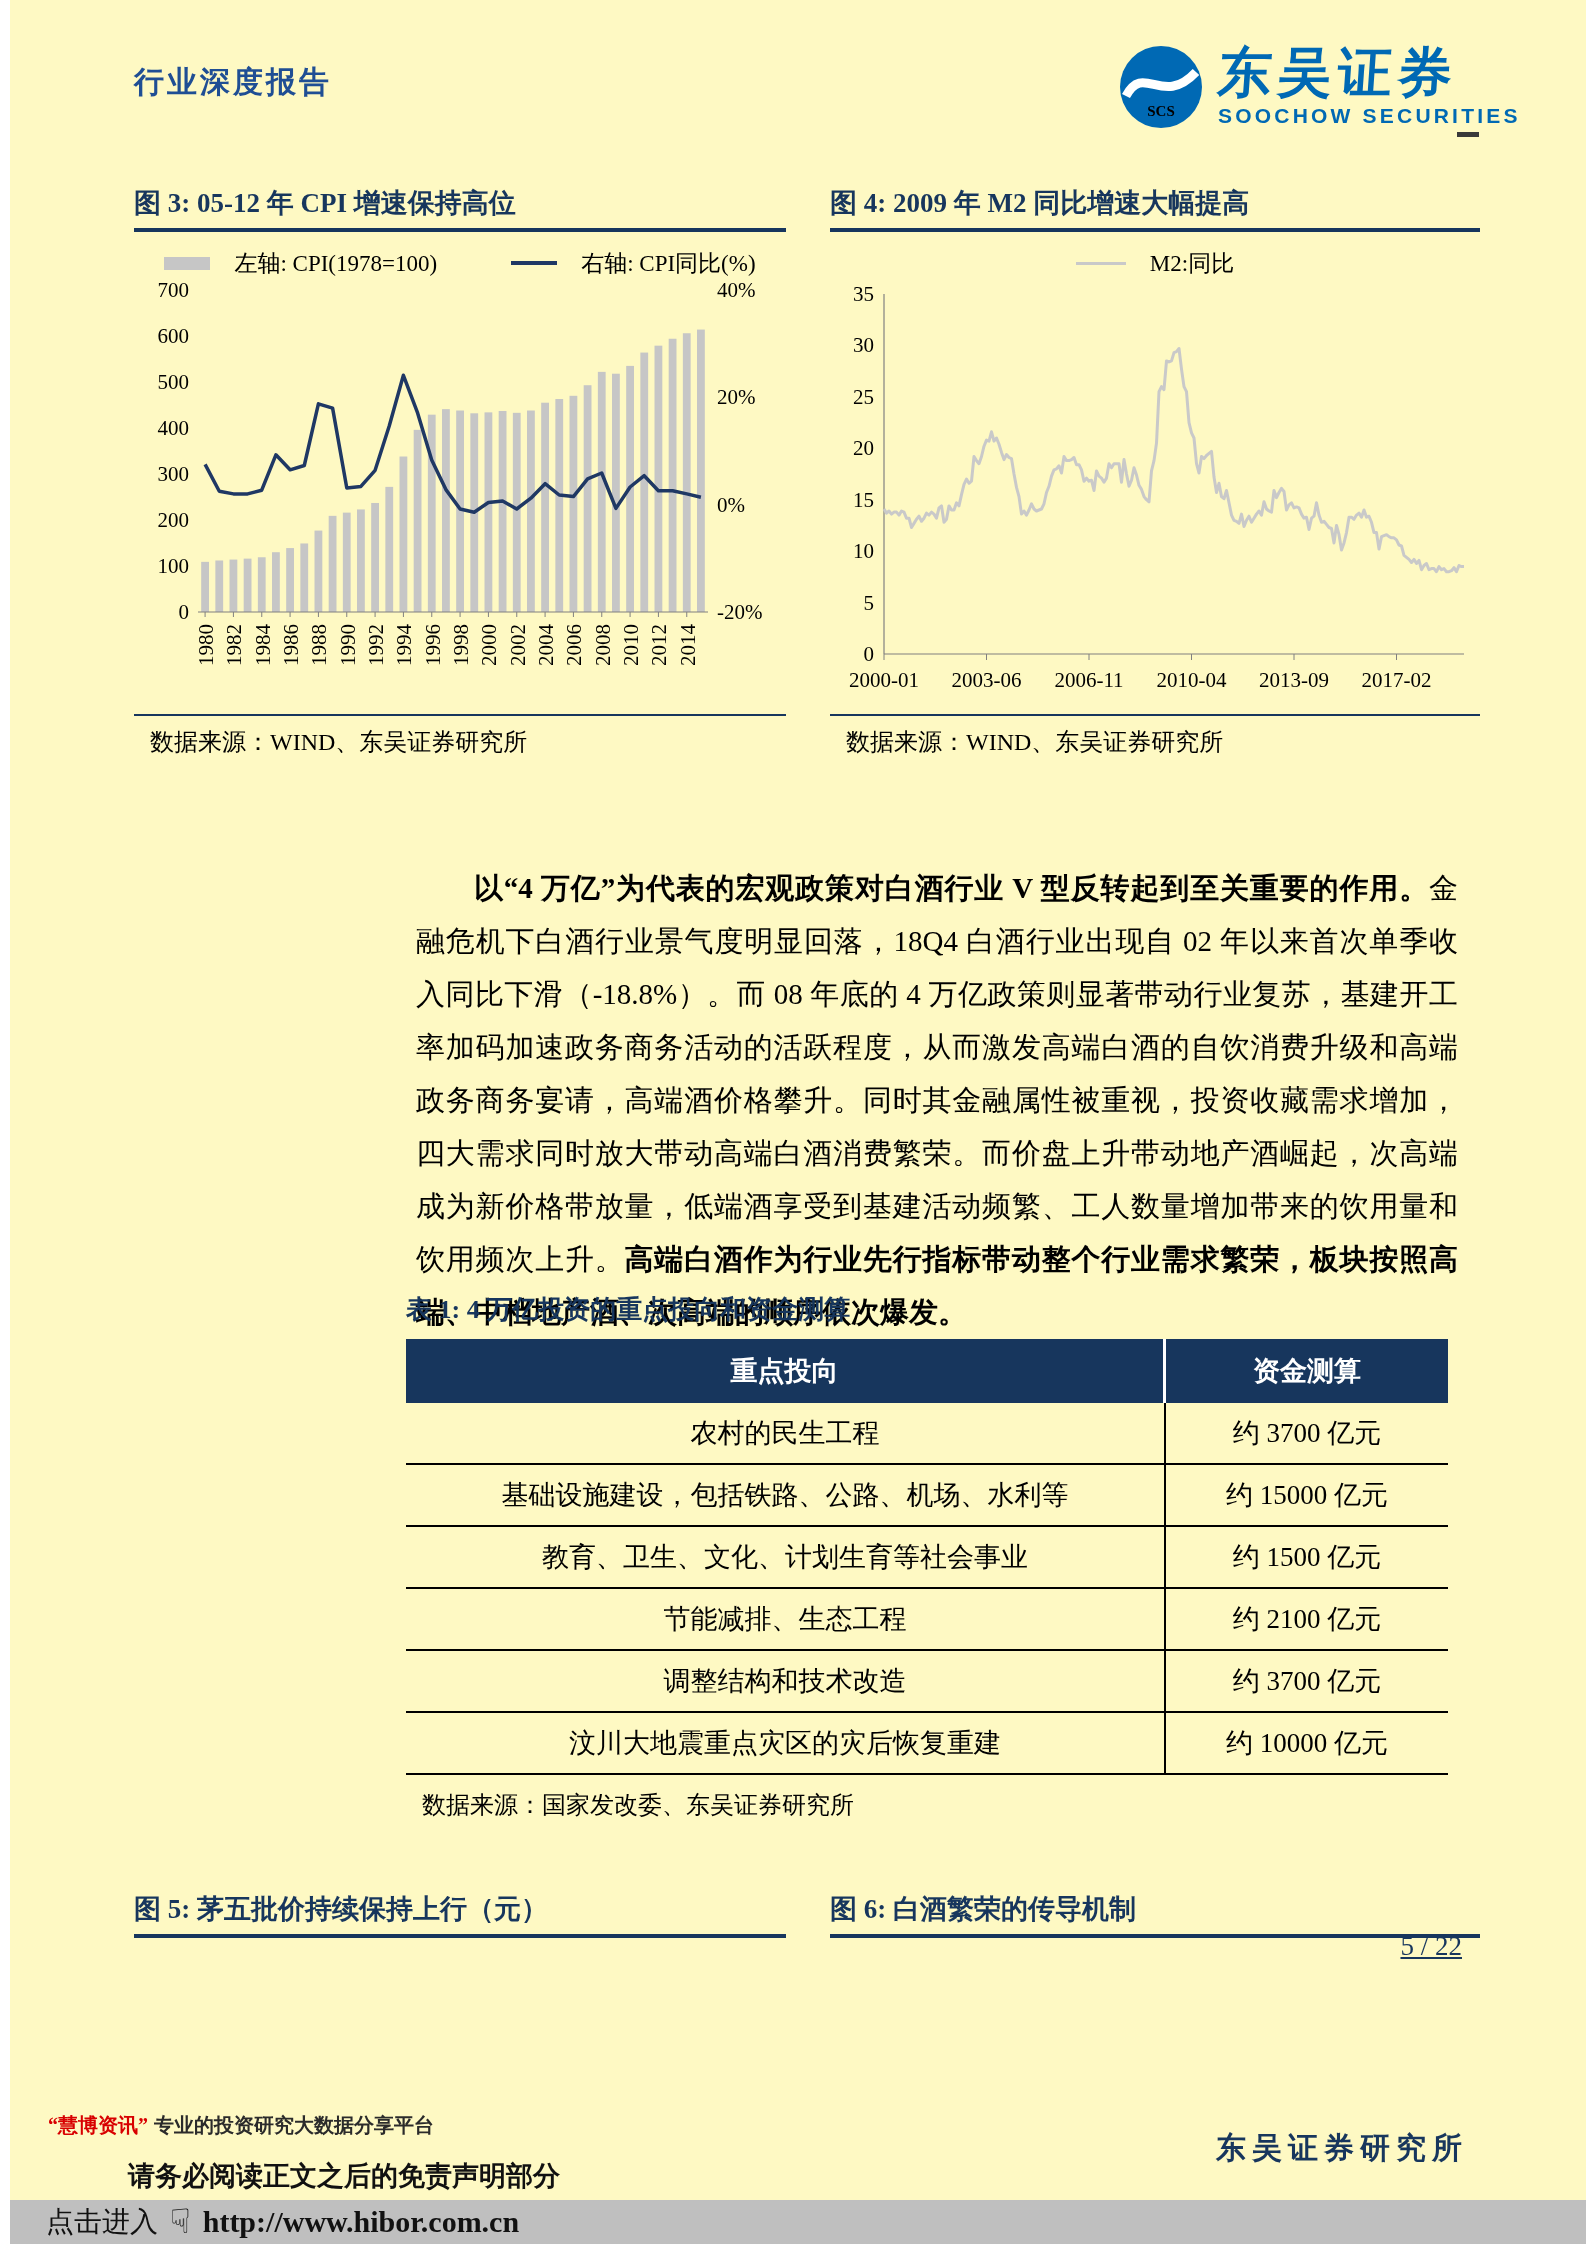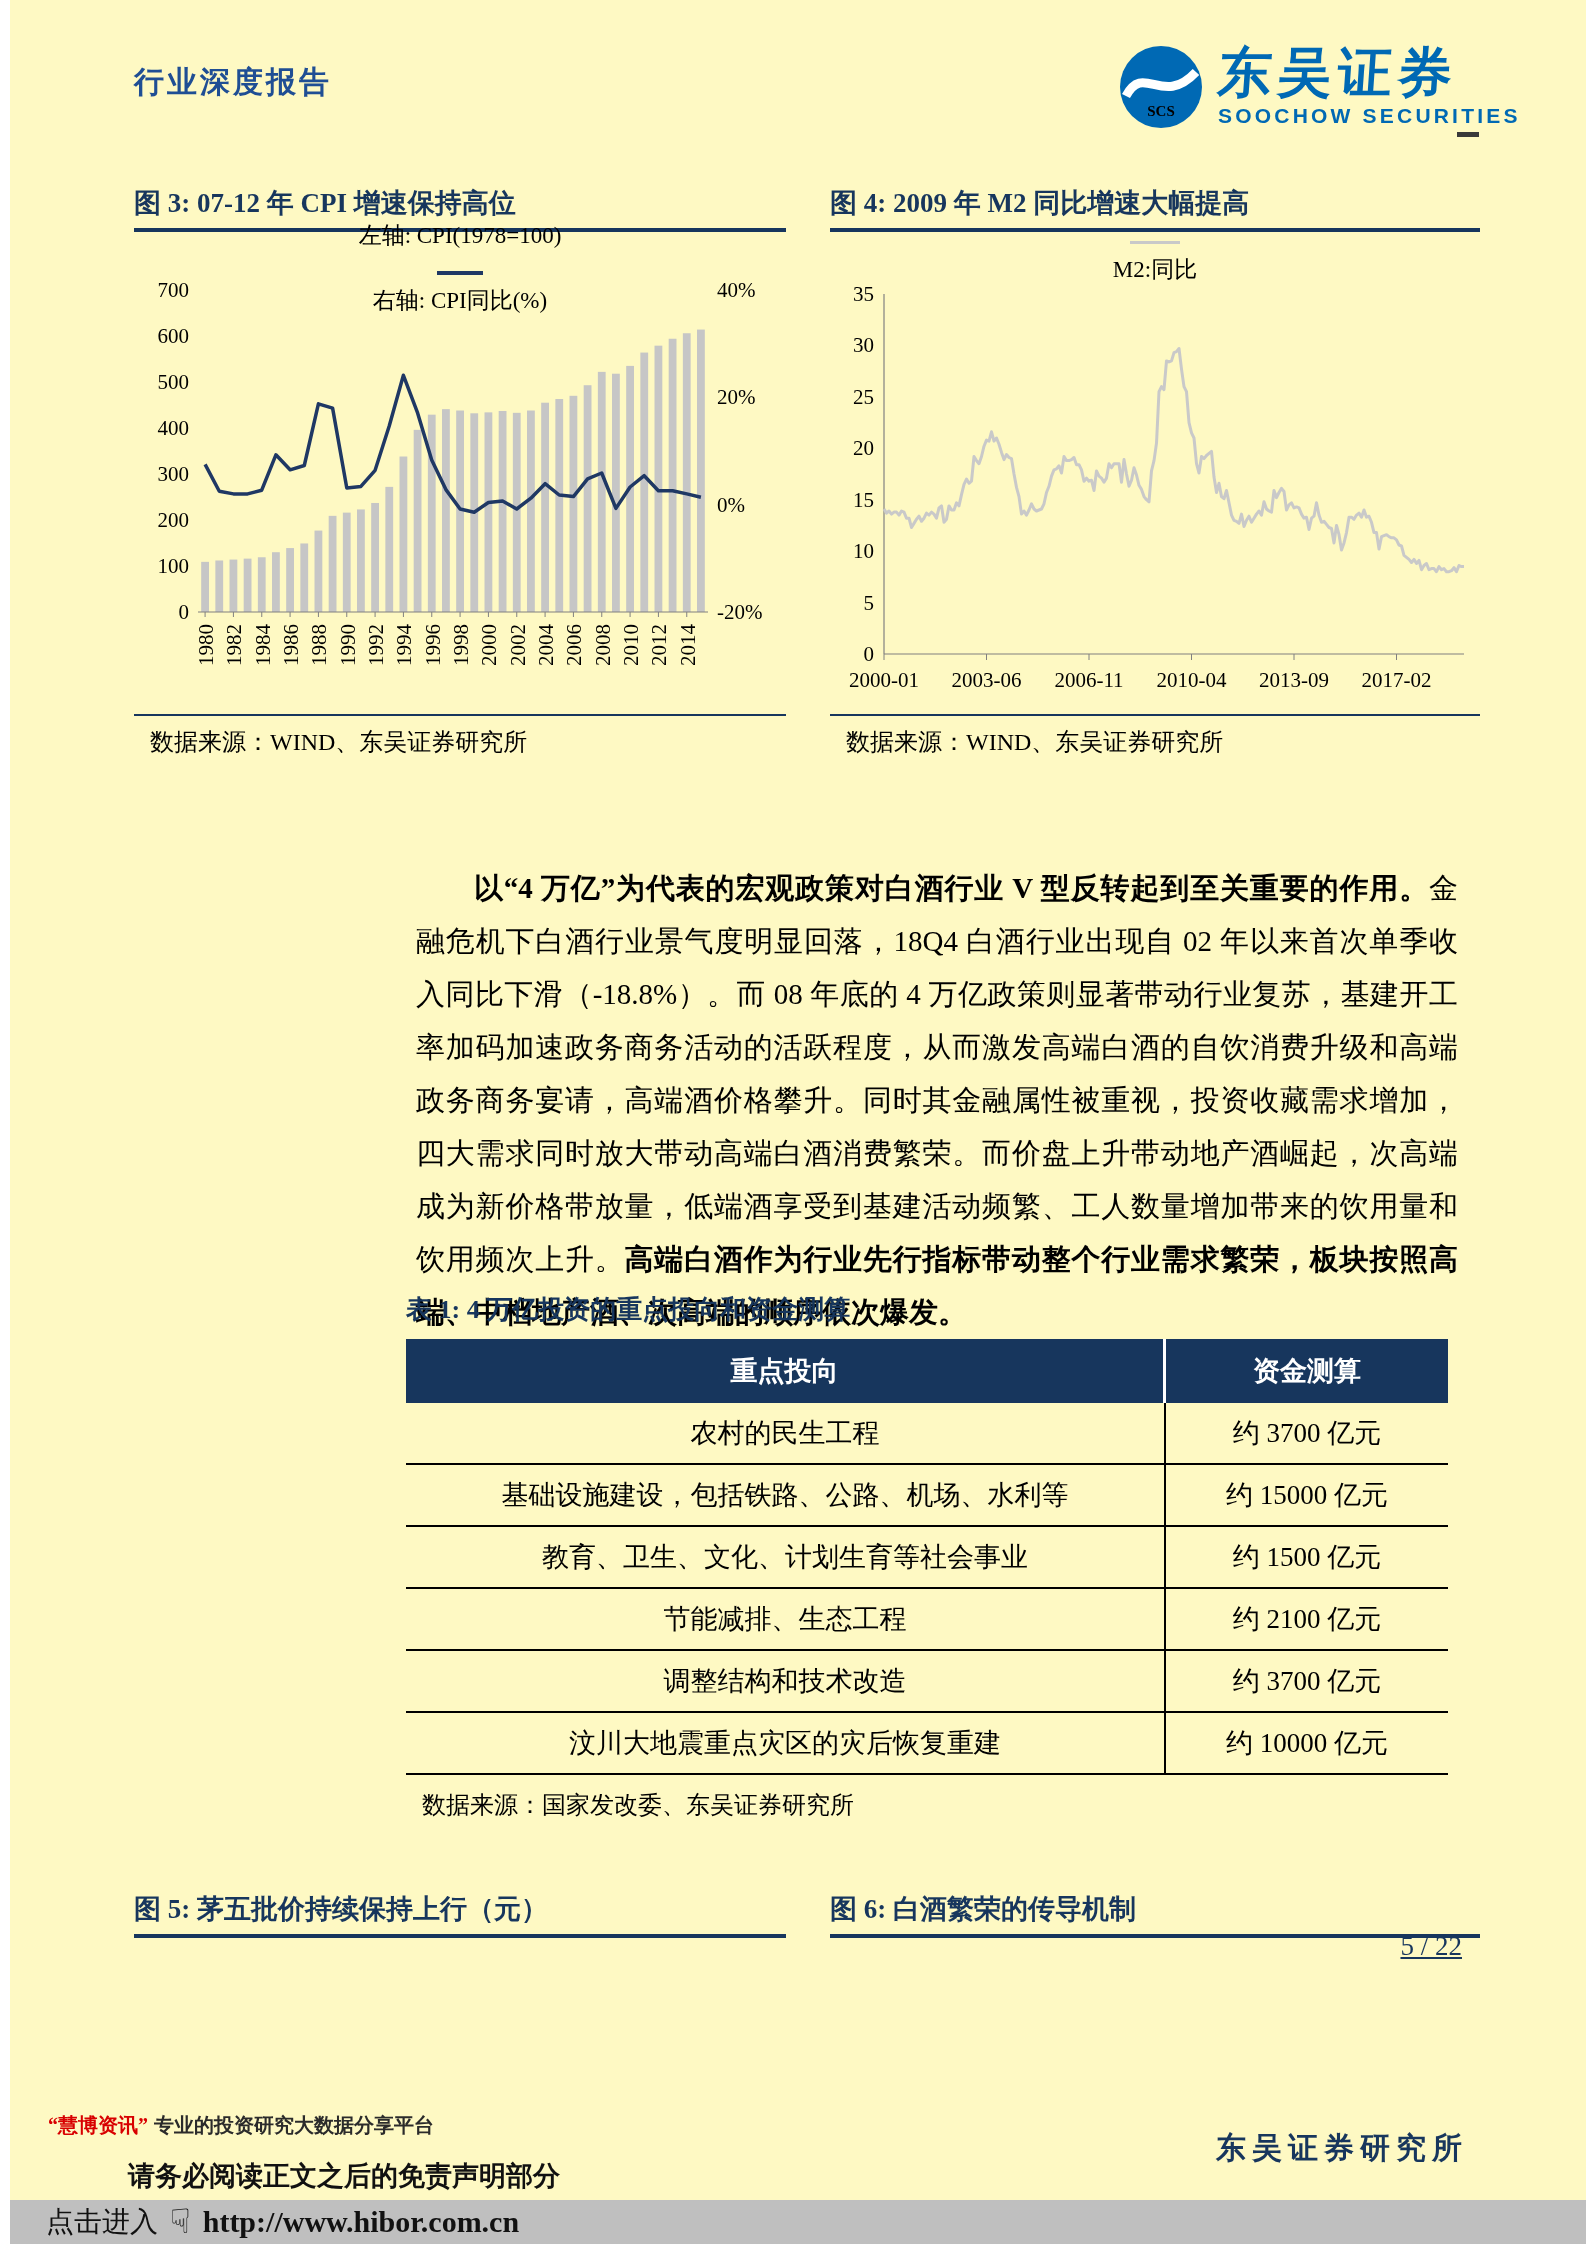--- a/index.html
+++ b/index.html
@@ -14,22 +14,22 @@
             transform:skewX(-4deg);font-family:"Liberation Sans",sans-serif;}
   .brand-en{font-size:21px;color:#0069B4;letter-spacing:3.2px;margin-top:4px;
             font-family:"Liberation Sans",sans-serif;font-weight:bold;}
   .corner-dash{position:absolute;left:1447px;top:132px;width:22px;height:5px;background:#3a3a3a;}
   
   .figcol{position:absolute;top:186px;width:652px;}
   .figcol.right{width:650px;}
   .figtitle{font-size:27px;font-weight:bold;color:#17365D;line-height:34px;}
   .rule{height:4px;background:#17365D;margin-top:8px;}
   .thinrule{height:2px;background:#17365D;margin-top:2px;}
-  .legend{display:flex;align-items:center;justify-content:center;gap:10px;
-          margin-top:16px;height:30px;font-size:23px;flex-direction:column;}
+  .legend{display:flex;align-items:center;justify-content:center;gap:24px;
+          margin-top:16px;height:30px;font-size:23px;}
   .lg-gap{width:26px;}
   .sw-bar{display:inline-block;width:46px;height:13px;background:#C6C6C6;}
   .sw-line{display:inline-block;width:46px;height:0;border-top:4px solid #1F3864;}
   .sw-m2{display:inline-block;width:50px;height:0;border-top:3px solid #C9C9C9;}
   .src{font-size:24px;padding:10px 0 0 16px;}
   svg text{font-family:"Liberation Serif","DejaVu Serif",serif;fill:#000;}
   
   .para{position:absolute;left:406px;top:862px;width:1042px;margin:0;
         font-size:29px;line-height:53px;text-align:justify;text-indent:2em;}
   .b{font-weight:bold;}
@@ -77,21 +77,21 @@
       </svg>
     </span>
     <span class="brand-col">
       <span class="brand-cn">东吴证券</span>
       <span class="brand-en">SOOCHOW SECURITIES</span>
     </span>
   </div>
   <div class="corner-dash"></div>
 
   <div class="figcol" style="left:124px;">
-    <div class="figtitle">图 3: 07-12 年 CPI 增速保持高位</div>
+    <div class="figtitle">图 3: 05-12 年 CPI 增速保持高位</div>
     <div class="rule"></div>
     <div class="legend">
       <span class="sw-bar"></span>
       <span>左轴: CPI(1978=100)</span>
       <span class="lg-gap"></span>
       <span class="sw-line"></span>
       <span>右轴: CPI同比(%)</span>
     </div>
     <svg id="svg-fig3" width="652" height="430">
         <rect x="67.19" y="283.86" width="7.79" height="50.14" fill="#C6C6C6"></rect>

